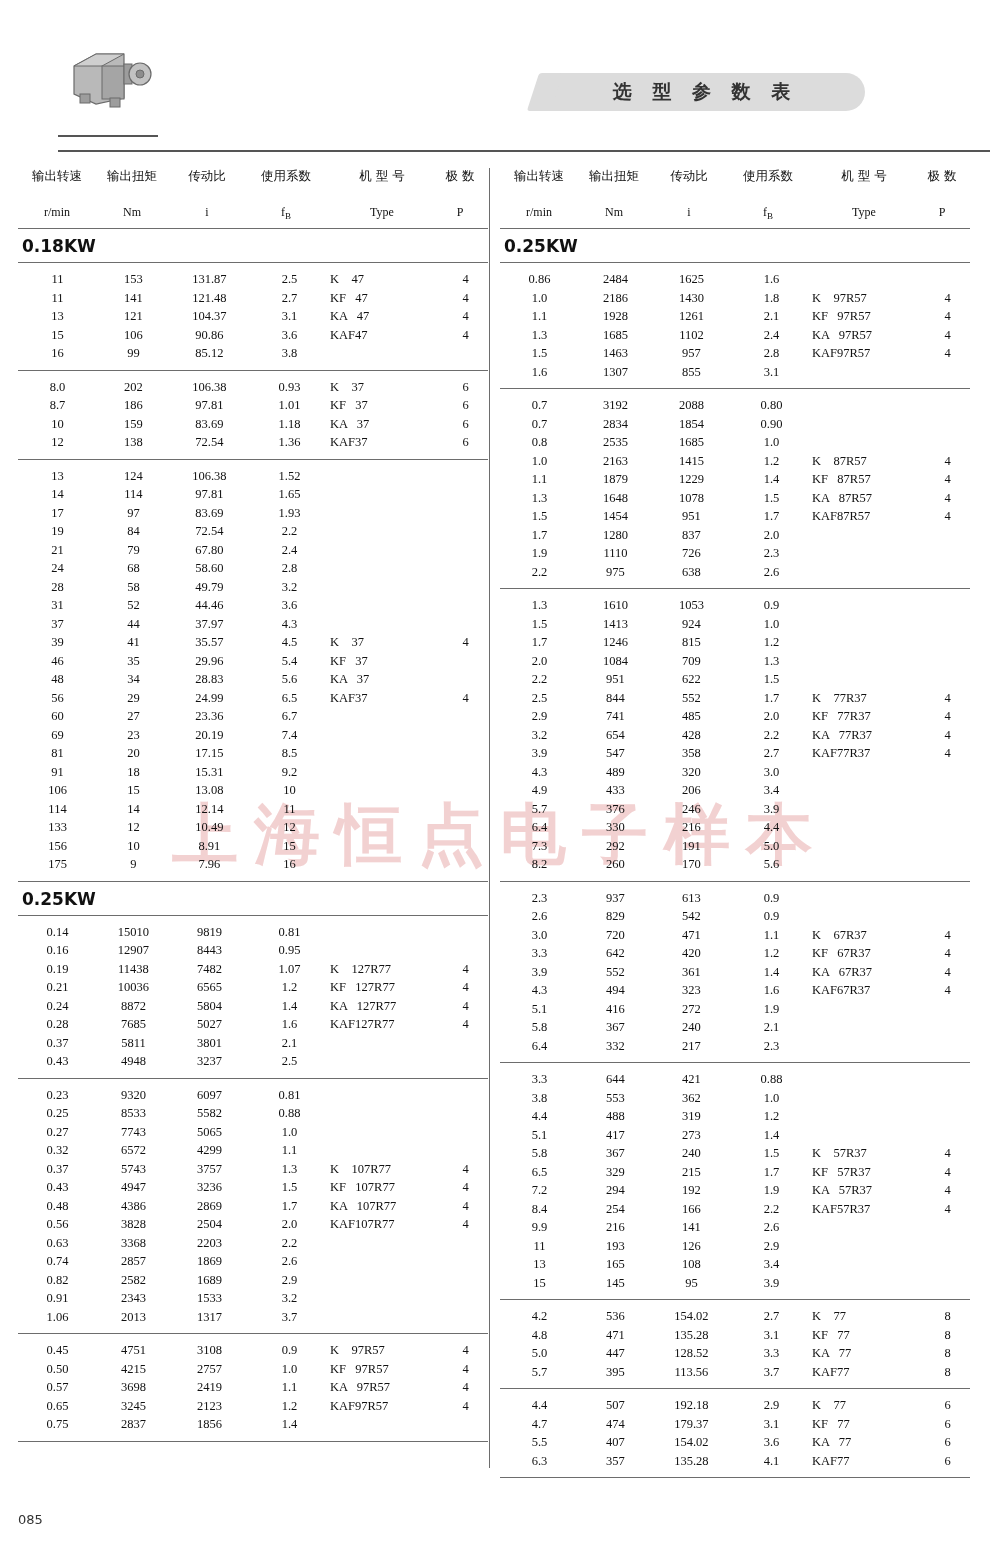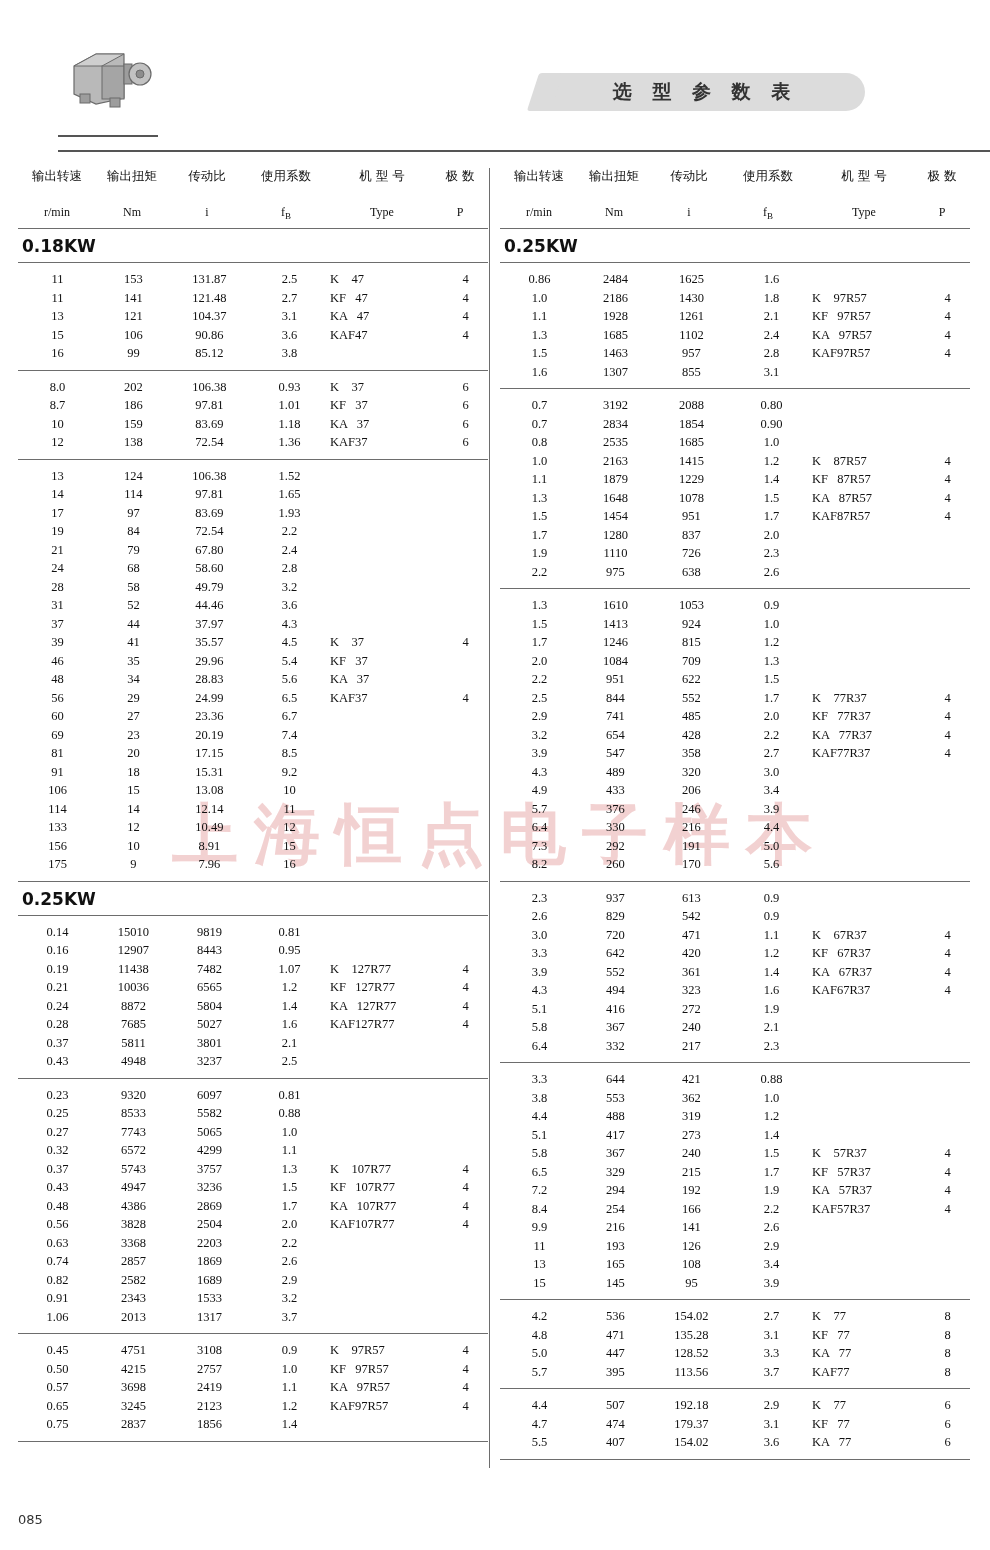--- a/index.html
+++ b/index.html
@@ -1141,20 +1141,28 @@
             <td class="v6">6</td>
           </tr>
           <tr>
             <td class="v1">5.5</td>
             <td class="v2">407</td>
             <td class="v3">154.02</td>
             <td class="v4">3.6</td>
             <td class="v5">KA   77</td>
             <td class="v6">6</td>
           </tr>
+          <tr>
+            <td class="v1">6.3</td>
+            <td class="v2">357</td>
+            <td class="v3">135.28</td>
+            <td class="v4">4.1</td>
+            <td class="v5">KAF77</td>
+            <td class="v6">6</td>
+          </tr>
         </tbody>
       </table>
       <div class="pad-top"></div>
       <div class="grpsep"></div>
     </div>
 
   <div class="pagenum">085</div>
 </div>
 
 </body></html>

